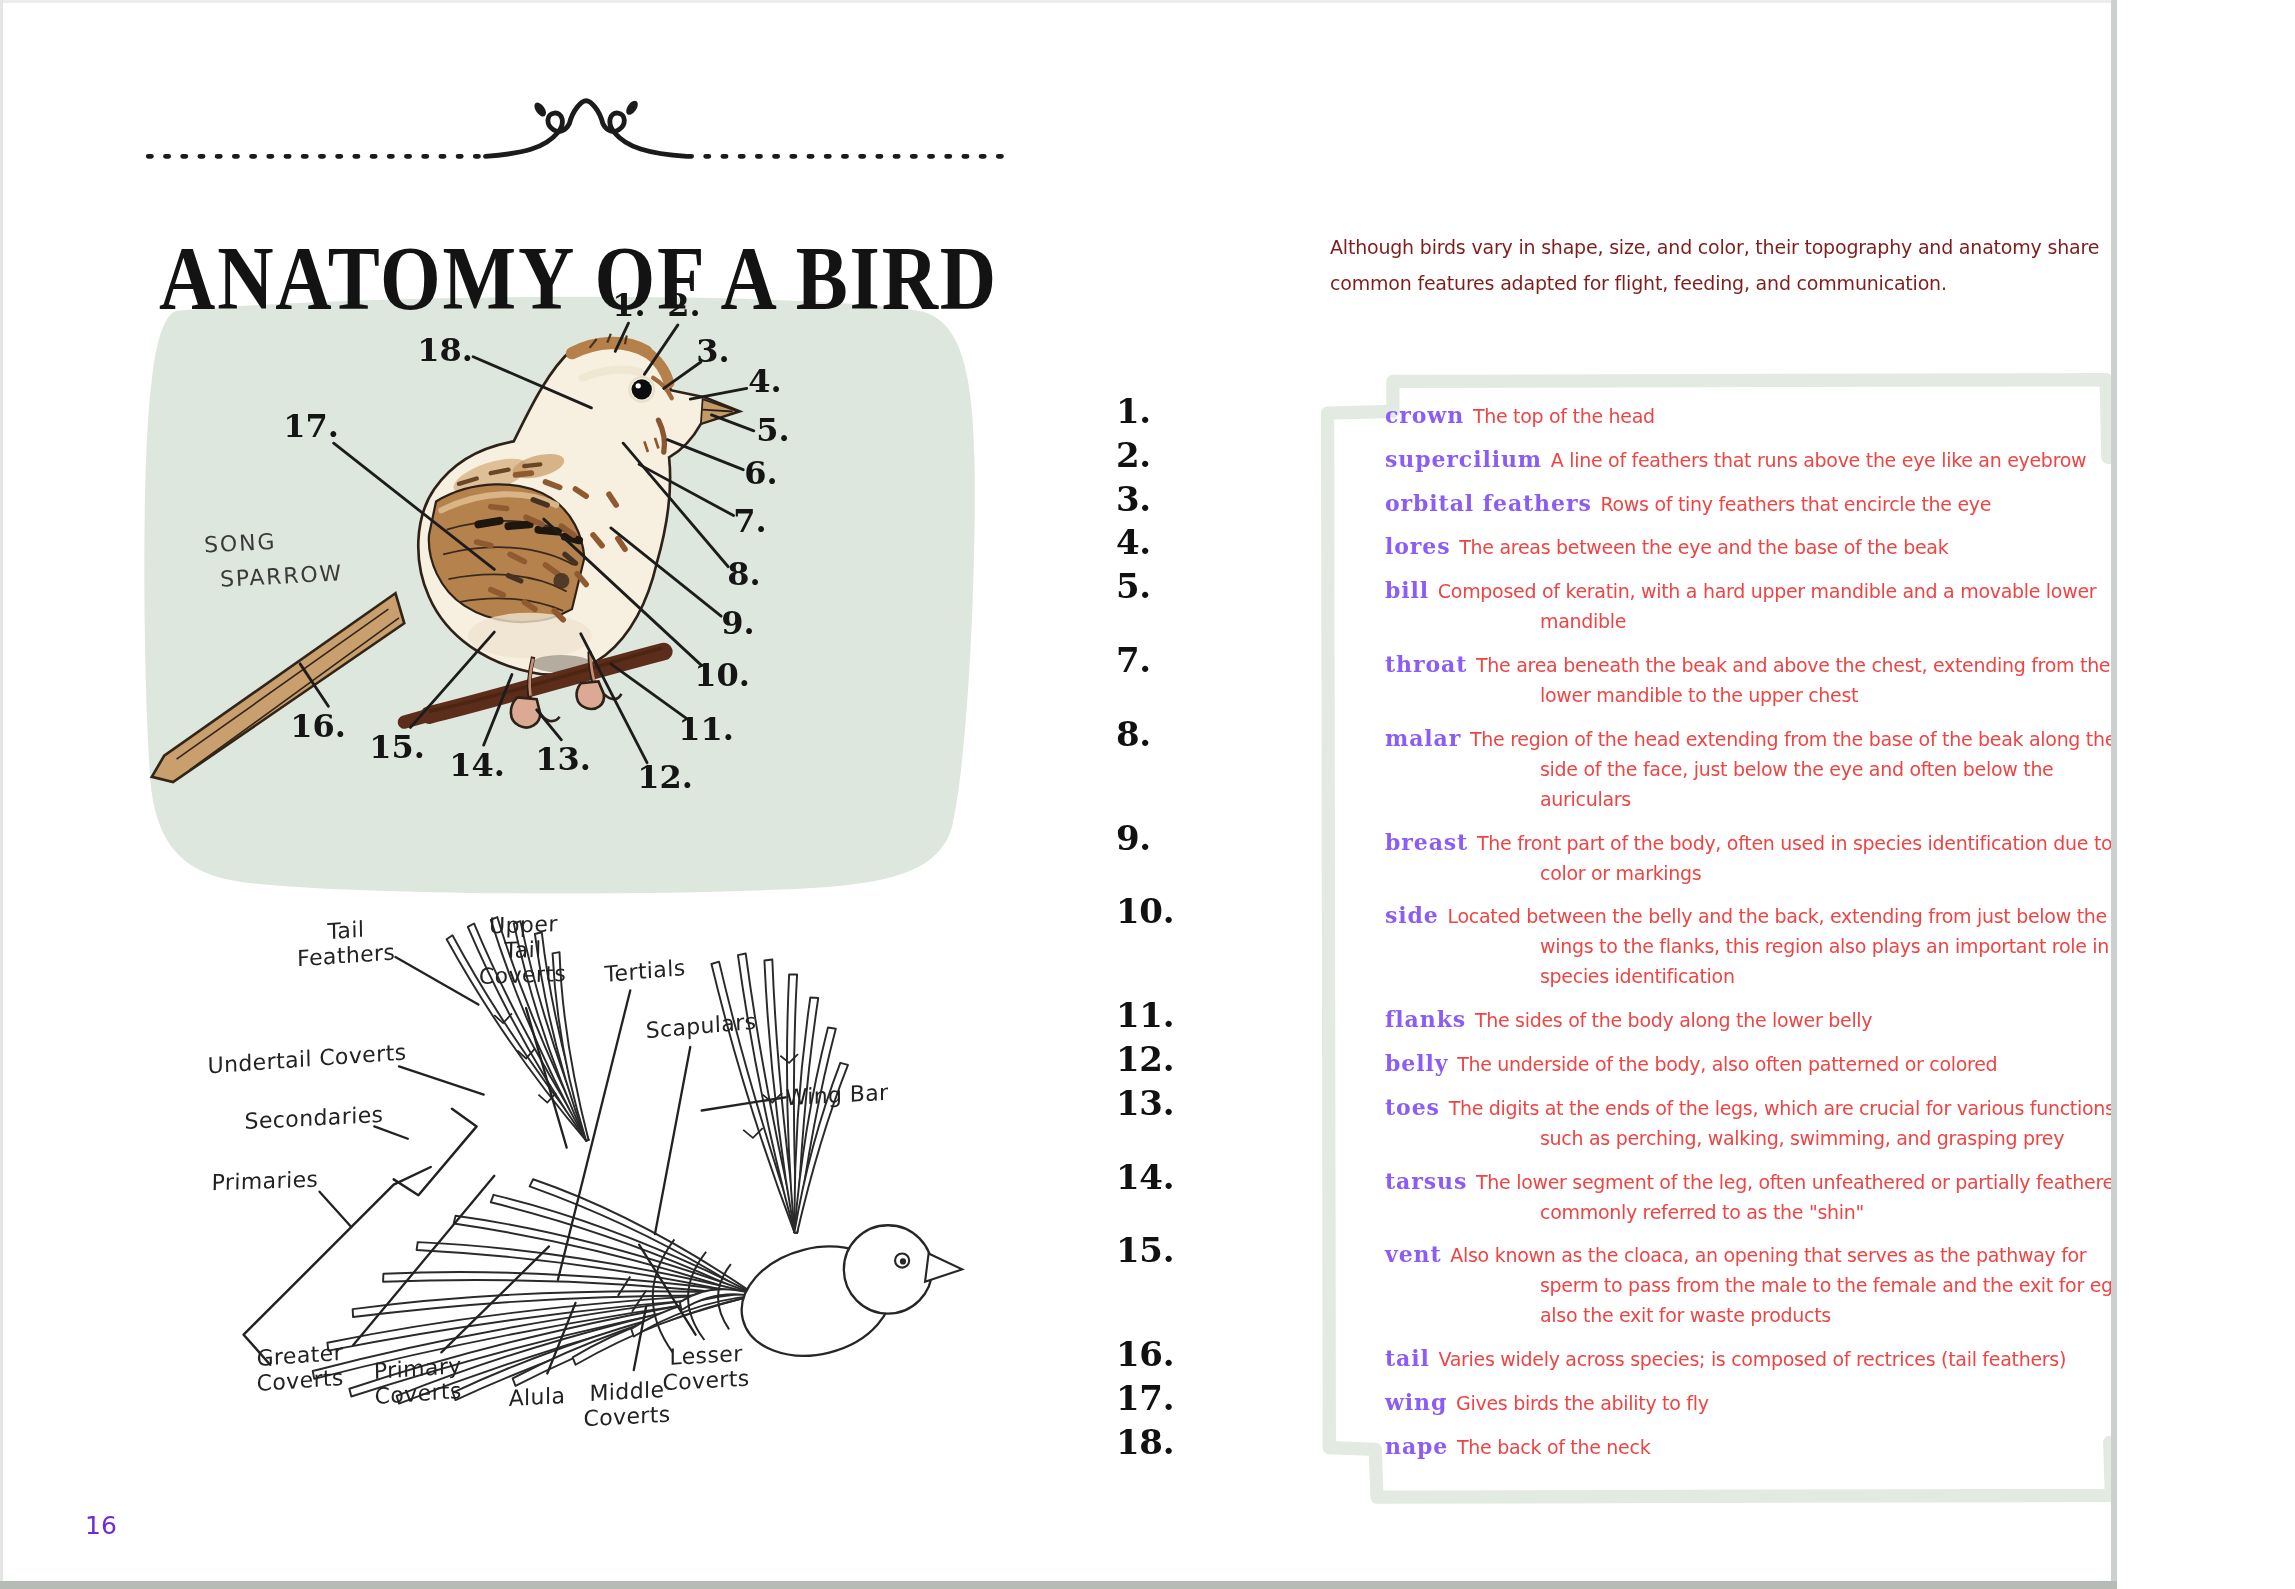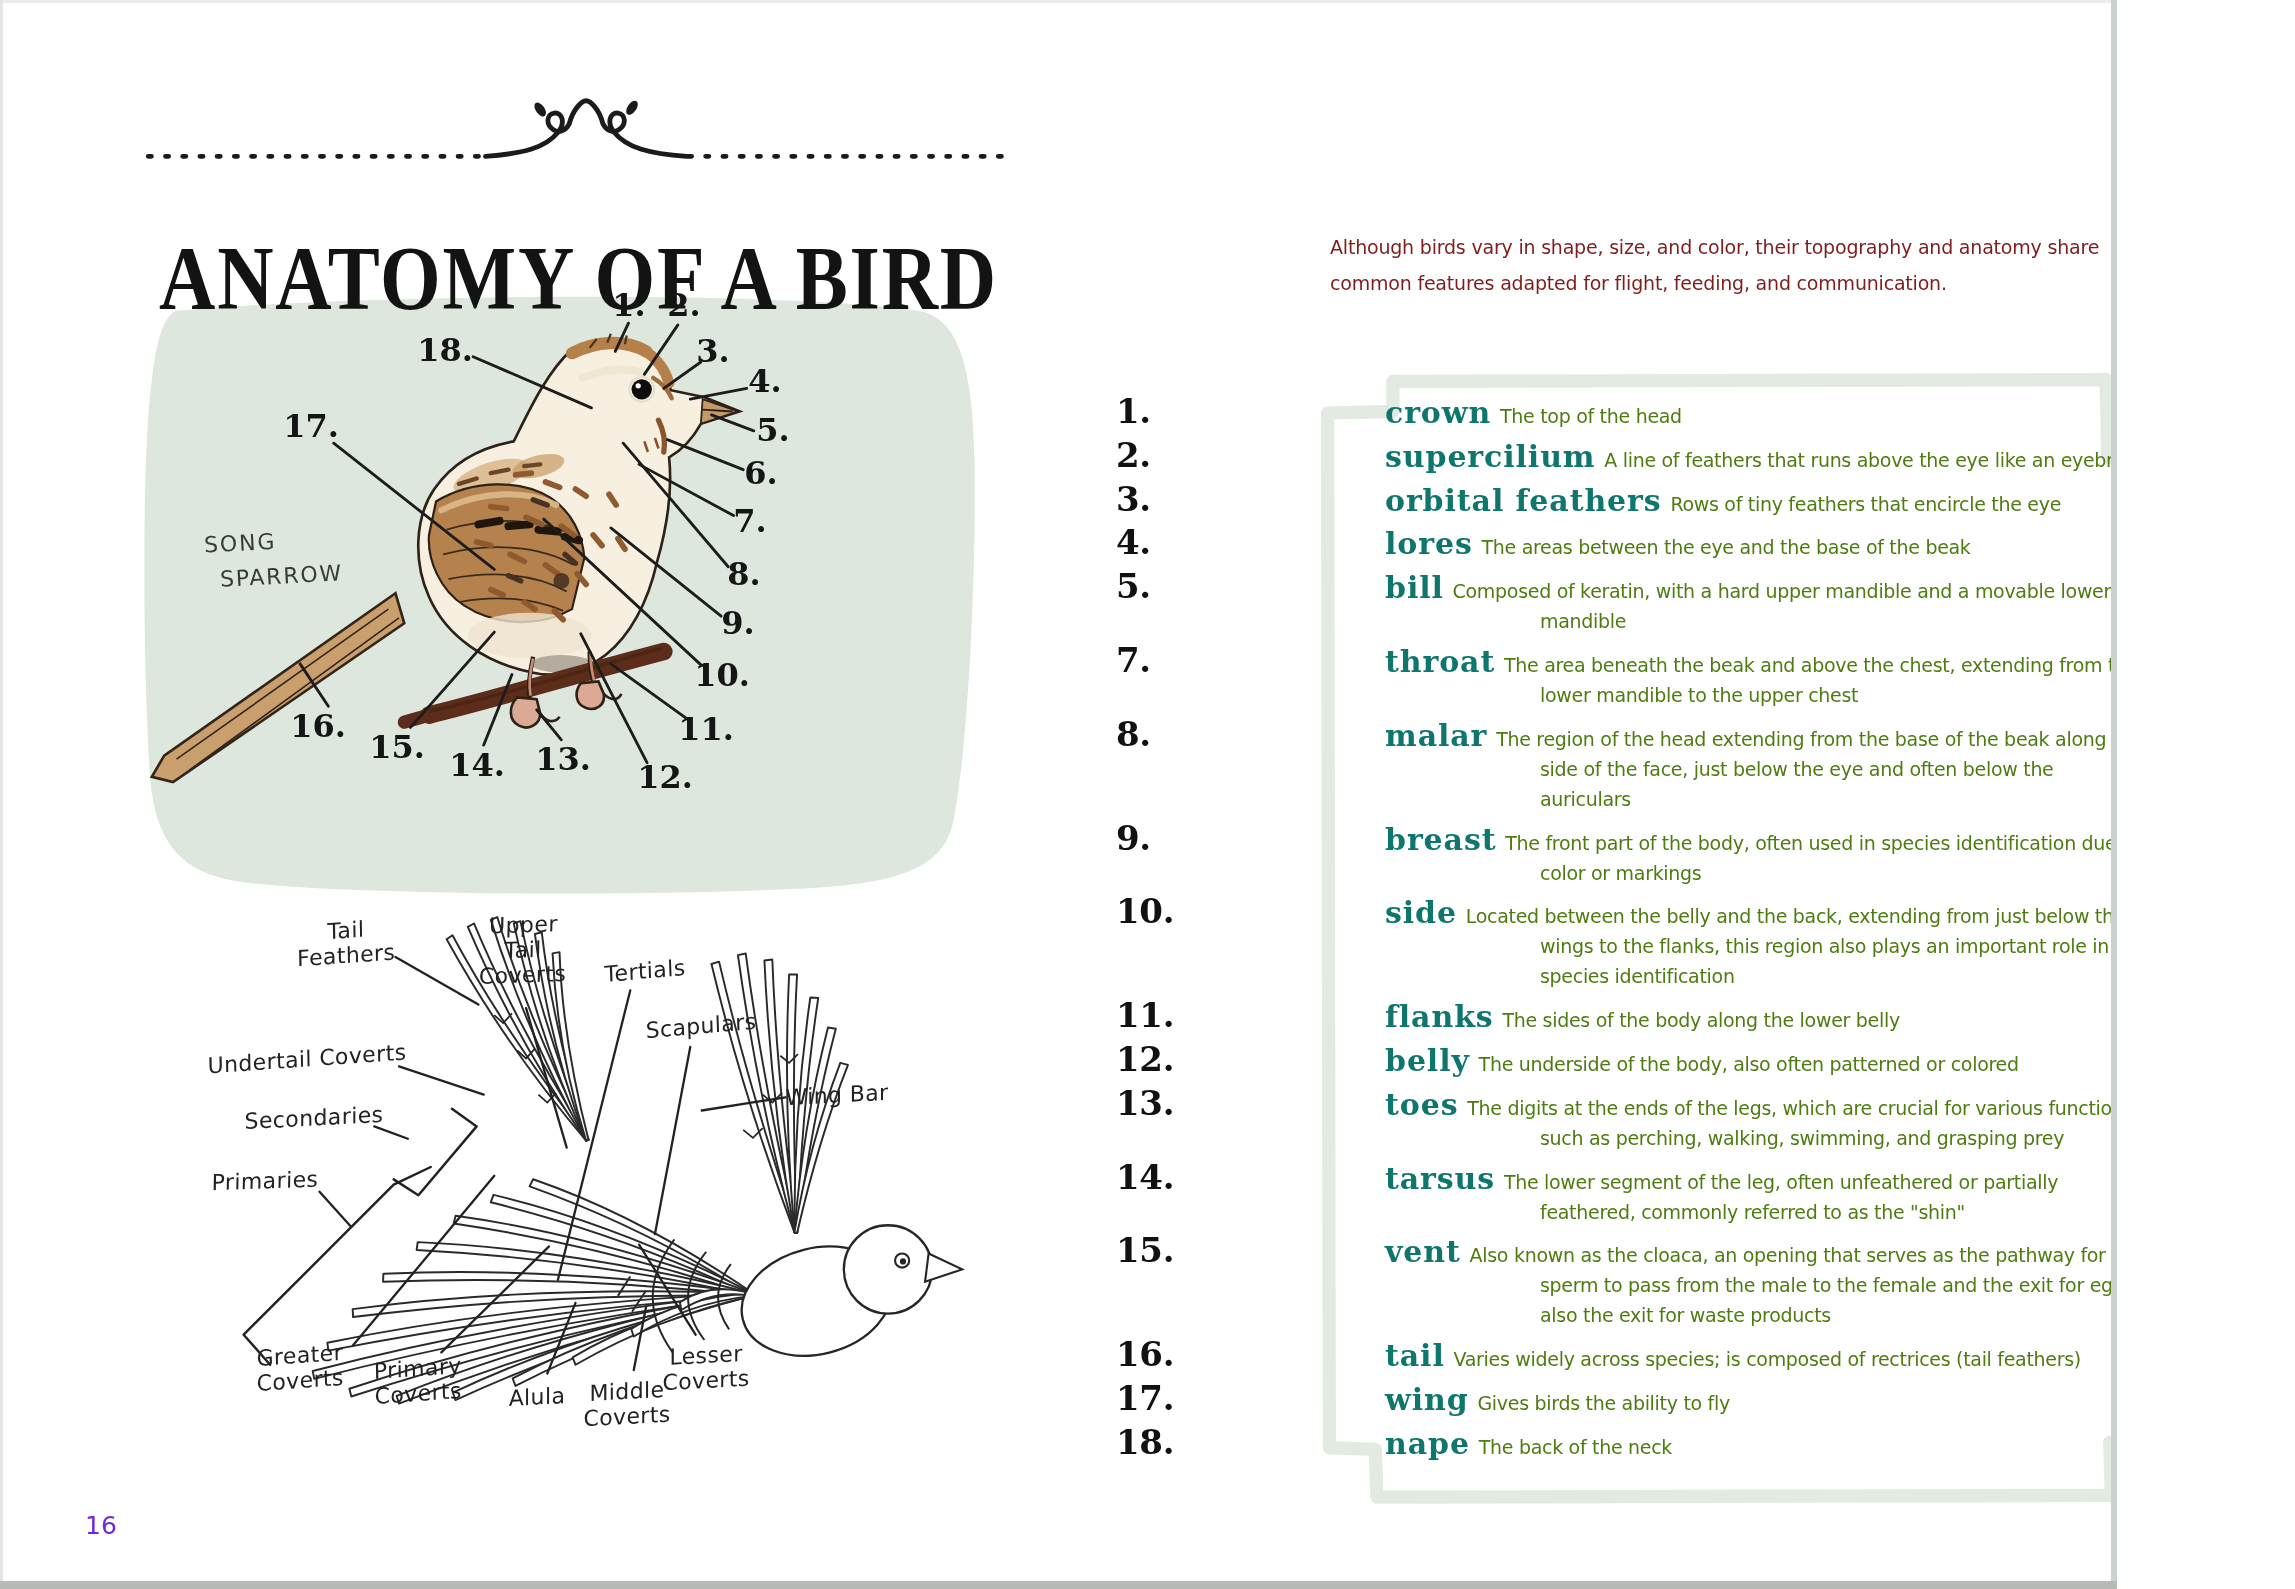--- a/index.html
+++ b/index.html
@@ -17,23 +17,23 @@
          transform:scaleY(1.18);transform-origin:top center;color:#131313;white-space:nowrap;}
 
   .intro{position:absolute;left:1330px;top:210px;width:834px;font-size:19px;line-height:36px;
          letter-spacing:-0.2px;color:#7f1d1d;}
 
   .glist{position:absolute;left:1328px;top:396px;width:821px;}
   .gitem{padding-left:212px;text-indent:-212px;margin-bottom:8.8px;line-height:30px;
          font-size:19px;letter-spacing:-0.3px;color:#222;}
   .gnum{display:inline-block;width:57px;font-family:"DejaVu Serif",serif;font-weight:700;
         font-size:34px;color:#111;}
-  .gterm{font-family:"DejaVu Serif",serif;font-weight:700;font-size:30px;letter-spacing:0.9px;
-         color:#0f766e;margin-right:8.8px;}
-  .gdef{color:#4d7c0f;}
+  .gterm{font-family:"DejaVu Serif",serif;font-weight:700;font-size:22px;letter-spacing:0.9px;
+         color:#8b5cf6;margin-right:8.8px;}
+  .gdef{color:#ef4444;}
 
   .callout-num{position:absolute;transform:translate(-50%,-50%);
                font-family:"DejaVu Serif",serif;font-weight:700;font-size:32px;color:#151515;}
   .hand{position:absolute;transform:translate(-50%,-50%);font-size:22px;line-height:1.14;
         text-align:center;white-space:pre-line;color:#222;letter-spacing:0.4px;}
   .species{position:absolute;left:205px;top:524px;font-size:22px;letter-spacing:1.8px;color:#3a3a3a;
            transform:rotate(-3deg);line-height:35px;}
   .species .l2{display:block;margin-left:14px;}
   .pagenum{position:absolute;font-size:25px;color:#6d28d9;}
   .pn-left{left:85px;top:1511px;}

